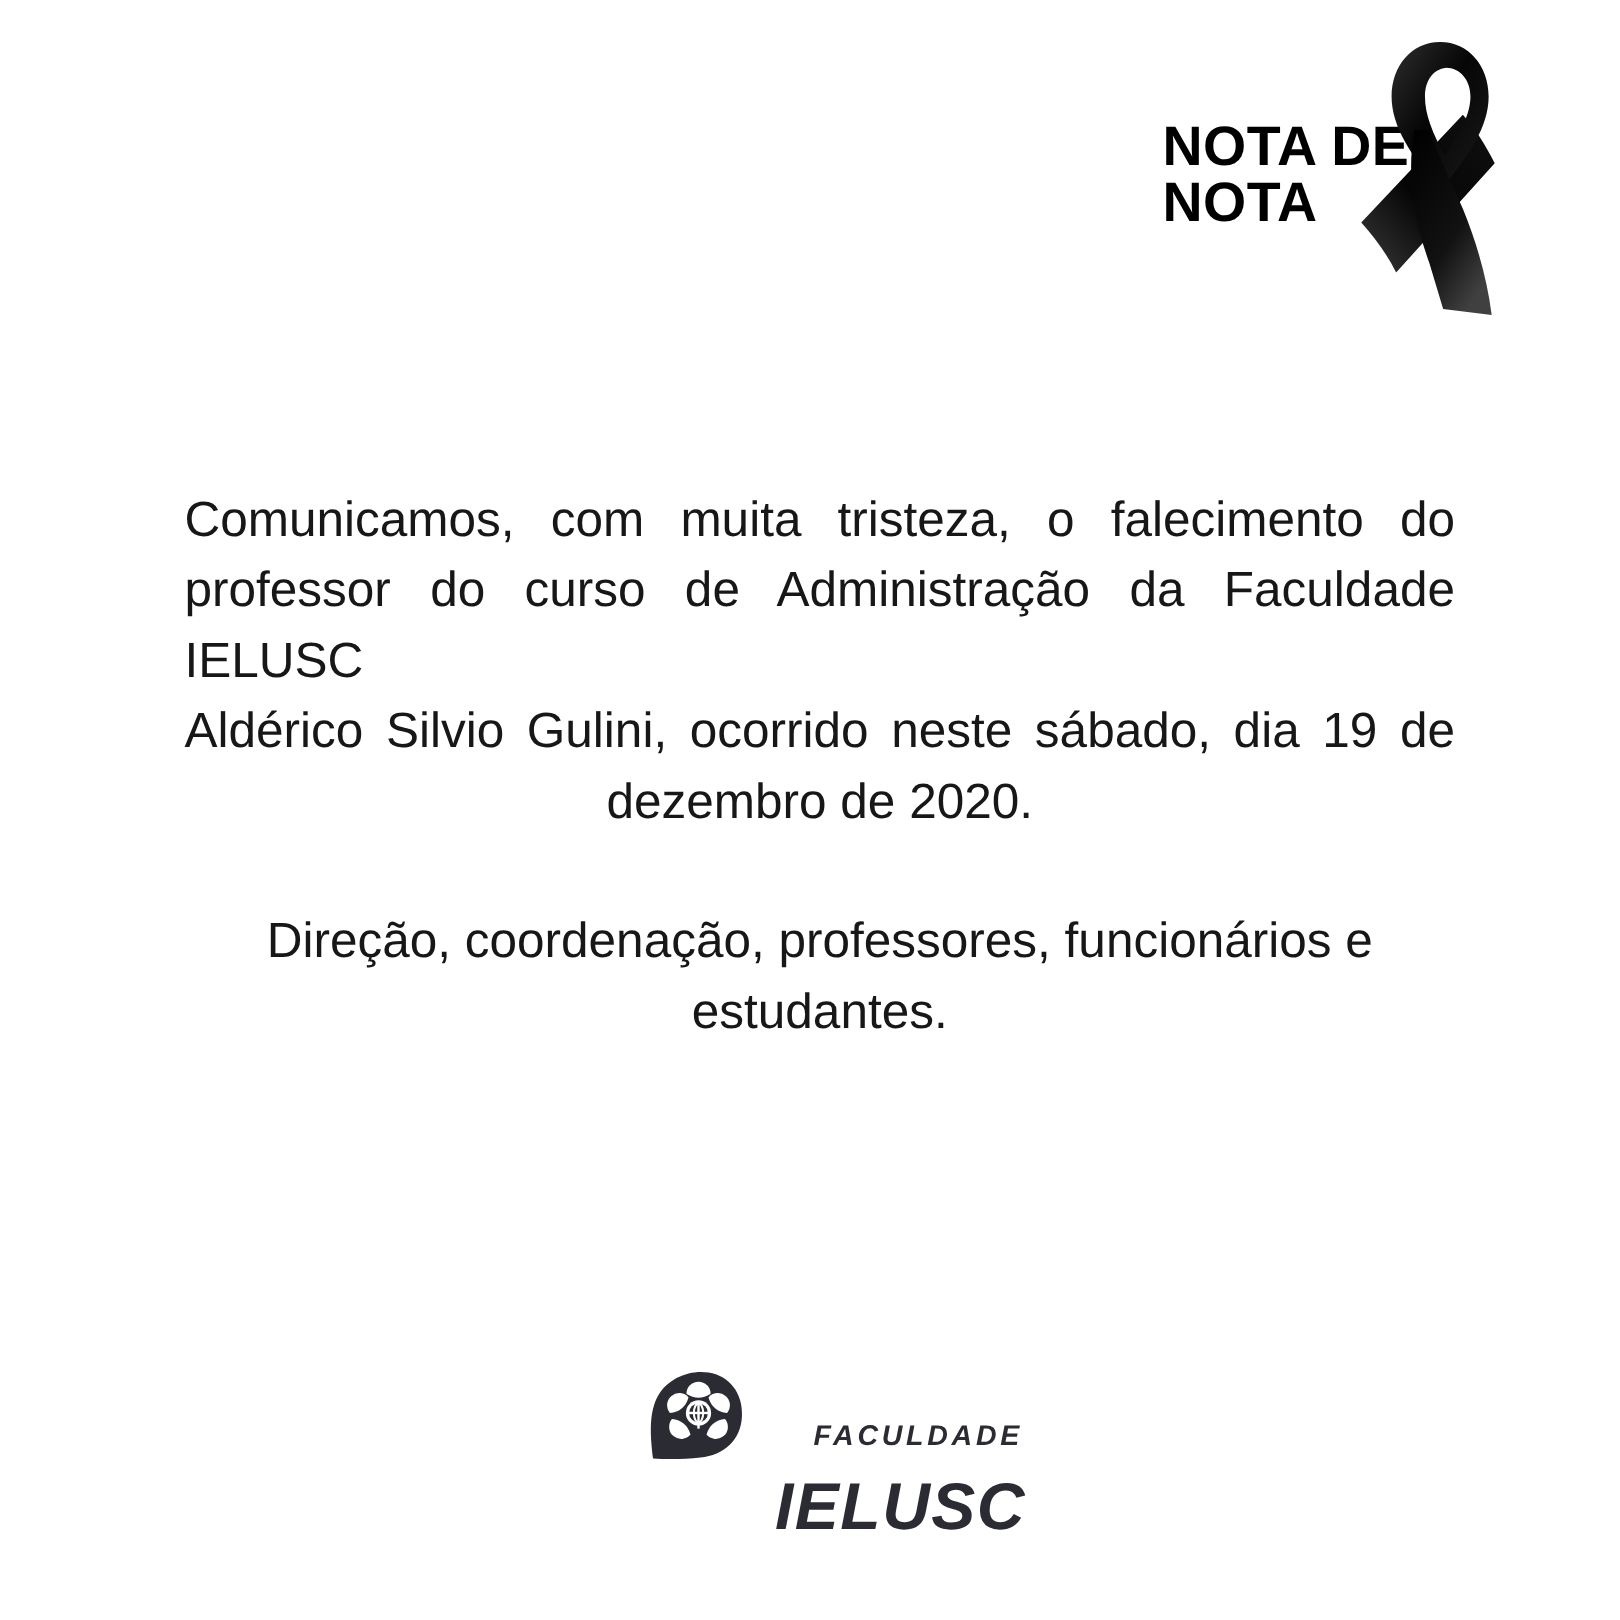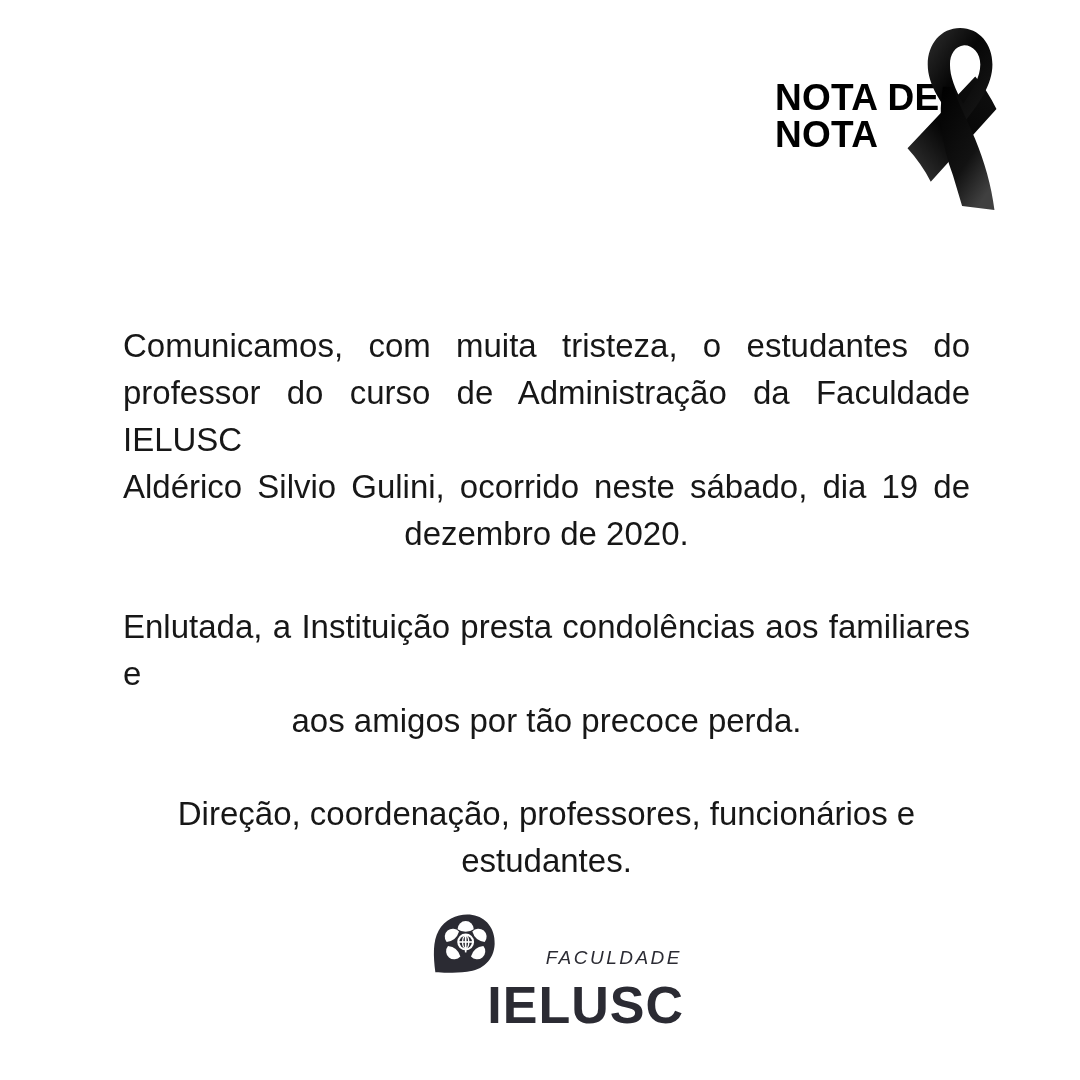--- a/index.html
+++ b/index.html
@@ -24,26 +24,26 @@
   }
   .para { margin:0 0 46px 0; }
   .line { text-align:center; }
   .line.fill { text-align:justify; text-align-last:justify; }
 
   
   .logo { position:absolute; left:424px; top:910px; width:260px; height:130px; }
   .emblem-svg { position:absolute; left:6px; top:3px; width:70px; height:62px; }
   .logo-type {
     position:absolute; right:2px; top:37px;
-    font-style:italic; font-weight:400; font-size:19px;
+    font-style:italic; font-weight:700; font-size:19px;
     letter-spacing:2.5px; color:#2b2b33; white-space:nowrap;
   }
   .logo-name {
     position:absolute; right:0px; top:62px;
-    font-weight:700; font-size:52px; line-height:66px;
+    font-style:italic; font-weight:700; font-size:44px; line-height:66px;
     letter-spacing:1px; color:#2b2b33; white-space:nowrap;
   }
 </style>
 </head>
 <body>
 
 <div class="canvas">
 
   <div class="note-title">
     <div>NOTA DE</div>
@@ -72,28 +72,24 @@
     <path d="M 78,50 C 86,59 93,70 99,82 L 34,154 C 28,142 20,131 11,121 Z" fill="url(#rb-back)"></path>
 
     <path fill-rule="evenodd" fill="url(#rb-loop)" d="M 63,2 C 44,2 31,18 31,38 C 31,58 44,77 63,100 C 82,77 95,58 95,38 C 95,18 82,2 63,2 Z
          M 67,19 C 58,20 53,28 53,38 C 53,50 58,62 66,77 C 76,62 83,50 83,38 C 83,27 76,19 67,19 Z"></path>
 
     <path d="M 46,60 C 41,88 45,118 56,148 L 65,178 L 97,182 C 94,158 87,134 78,112 C 69,90 60,74 56,60 Z" fill="url(#rb-front)"></path>
   </svg>
 
   <div class="bodytext">
       <div class="para">
-        <div class="line fill">Comunicamos, com muita tristeza, o estudantes do</div>
+        <div class="line fill">Comunicamos, com muita tristeza, o falecimento do</div>
         <div class="line fill">professor do curso de Administração da Faculdade IELUSC</div>
         <div class="line fill">Aldérico Silvio Gulini, ocorrido neste sábado, dia 19 de</div>
         <div class="line">dezembro de 2020.</div>
-      </div>
-      <div class="para">
-        <div class="line fill">Enlutada, a Instituição presta condolências aos familiares e</div>
-        <div class="line">aos amigos por tão precoce perda.</div>
       </div>
       <div class="para">
         <div class="line">Direção, coordenação, professores, funcionários e</div>
         <div class="line">estudantes.</div>
       </div>
     </div>
 
   <div class="logo">
     <svg class="emblem-svg" viewBox="0 0 100 92" aria-hidden="true">
 

